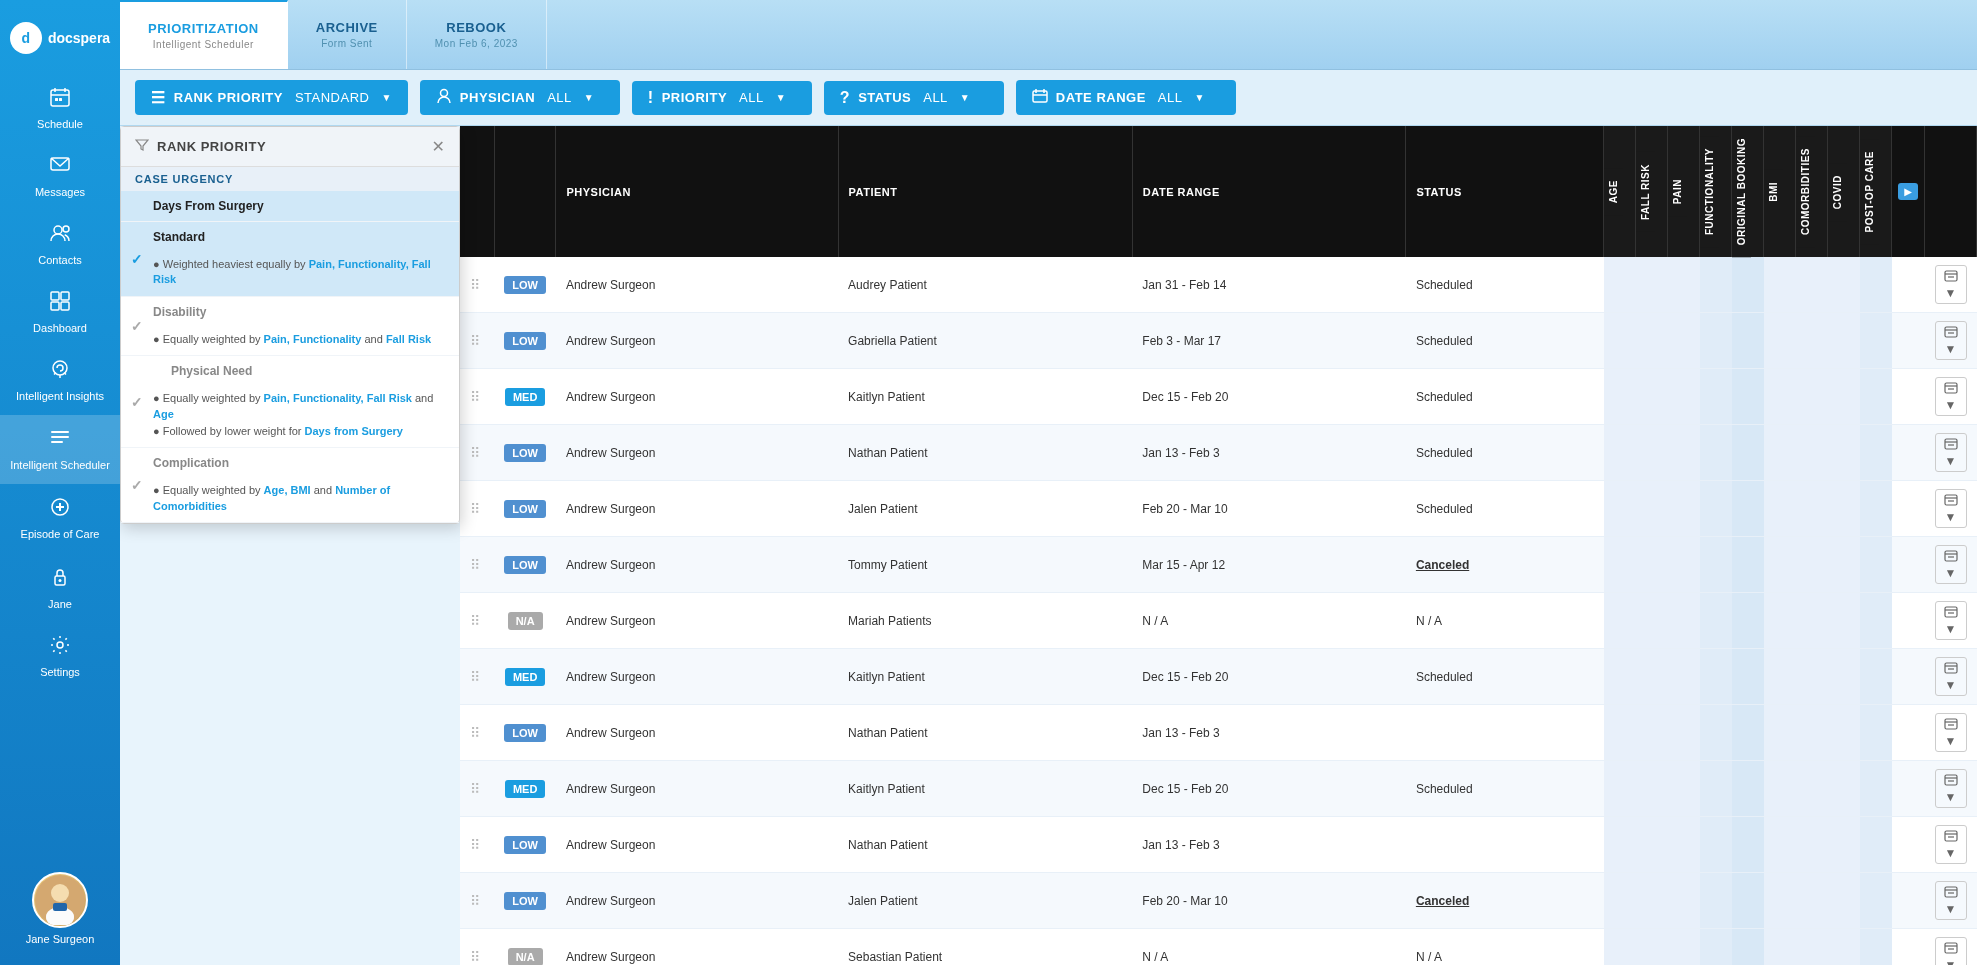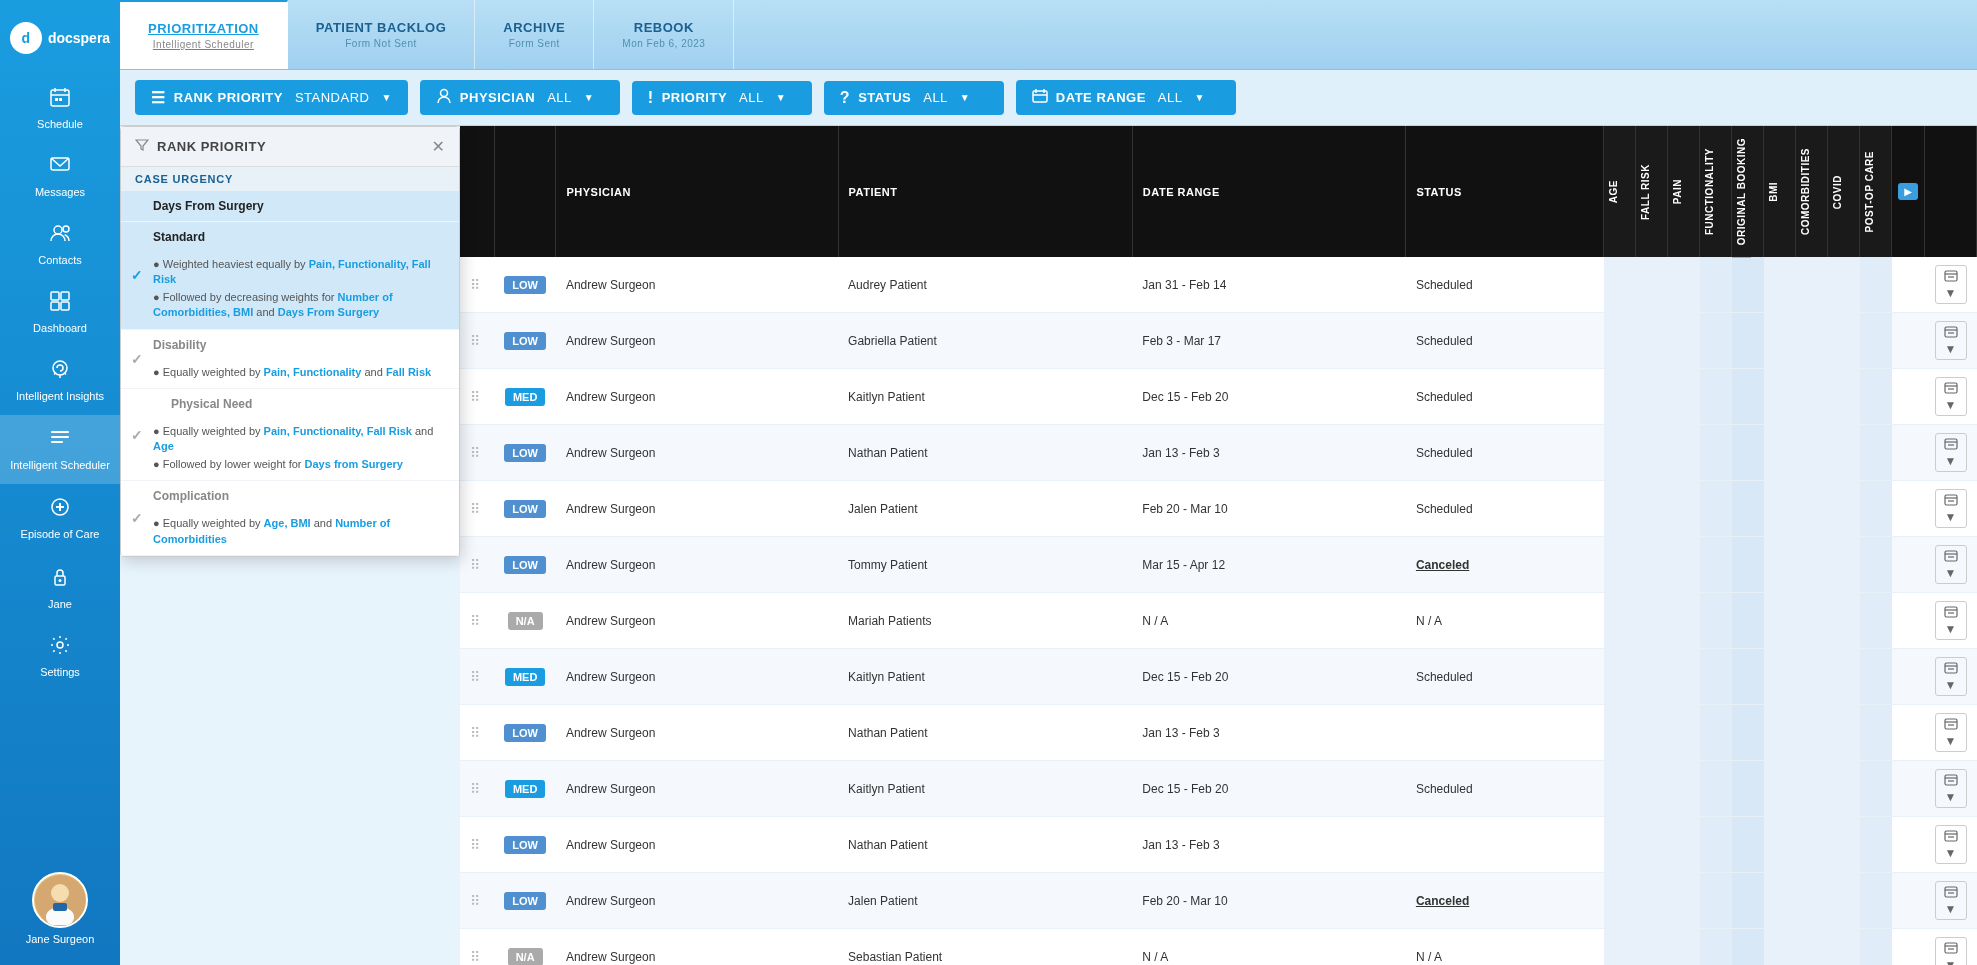--- a/index.html
+++ b/index.html
@@ -56,21 +56,21 @@
       border-bottom: 1px solid #90c0e0;
     }
     .tab {
       display: flex; flex-direction: column; align-items: center;
       justify-content: center; padding: 0 28px; cursor: pointer;
       font-size: 13px; color: #1a6090; font-weight: 600; text-transform: uppercase;
       letter-spacing: 0.5px; gap: 3px; border-right: 1px solid rgba(255,255,255,0.5);
     }
     .tab.active {
       background: white; color: #1a9de0; border-bottom: none;
-      border-top: 2px solid #1a9de0; position: relative; text-decoration: underline;
+      border-top: 2px solid #1a9de0; position: relative;
     }
     .tab-sub { font-size: 10px; font-weight: 400; color: #5090b0; text-transform: none; }
     .tab.active .tab-sub { color: #888; }
 
     
     .filter-bar {
       background: #e0f0fa; padding: 10px 15px; display: flex; gap: 12px;
       align-items: center; border-bottom: 1px solid #b0d8f0;
     }
     .filter-btn {
@@ -294,24 +294,20 @@
     <span class="avatar-name">Jane Surgeon</span>
   </div>
 </div>
 
 <div class="main">
 
   <div class="top-tabs">
     <div class="tab active">
       <span>PRIORITIZATION</span>
       <span class="tab-sub">Intelligent Scheduler</span>
-    </div>
-    <div class="tab">
-      <span>PATIENT BACKLOG</span>
-      <span class="tab-sub">Form Not Sent</span>
     </div>
     <div class="tab">
       <span>ARCHIVE</span>
       <span class="tab-sub">Form Sent</span>
     </div>
     <div class="tab">
       <span>REBOOK</span>
       <span class="tab-sub">Mon Feb 6, 2023</span>
     </div>
   </div>
@@ -385,21 +381,20 @@
       <div class="dropdown-item" style="background:#d0e8f8;">
         <span class="check"></span>
         <div class="dropdown-item-title">Days From Surgery</div>
       </div>
 
       <div class="dropdown-item selected">
         <span class="check">✓</span>
         <div class="dropdown-item-title">Standard</div>
         <div class="dropdown-item-desc">
           <span>● Weighted heaviest equally by <strong>Pain, Functionality, Fall Risk</strong></span>
-          <span class="sub">● Followed by decreasing weights for <strong>Number of Comorbidities, BMI</strong> and <strong>Days From Surgery</strong></span>
         </div>
       </div>
 
       <div class="dropdown-item">
         <span class="check" style="color:#aaa;">✓</span>
         <div class="dropdown-item-title" style="color:#888;">Disability</div>
         <div class="dropdown-item-desc">
           <span>● Equally weighted by <strong>Pain, Functionality</strong> and <strong>Fall Risk</strong></span>
         </div>
       </div>

